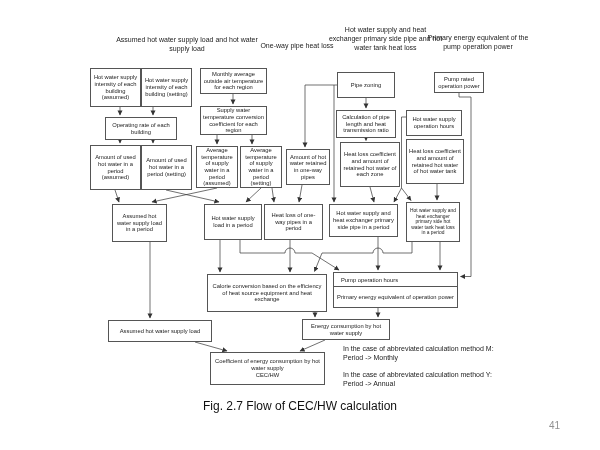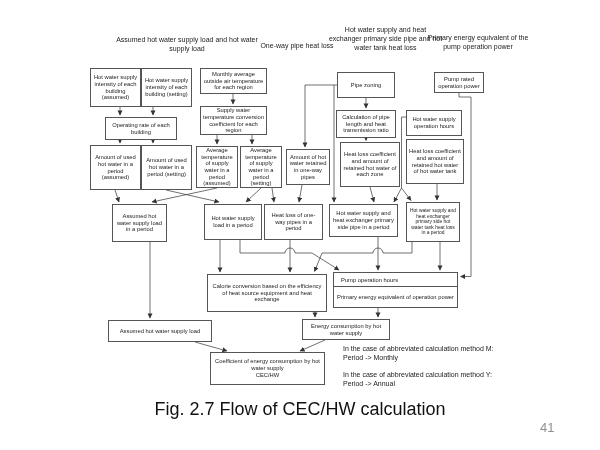--- a/index.html
+++ b/index.html
@@ -14,23 +14,23 @@
   .hdr { position:absolute; text-align:center; font-size:7px; line-height:1.25; color:#222; }
   .split { padding:0; display:block; }
   .split .cell-top { display:block; height:14px; line-height:14px; text-align:left;
                      padding-left:7px; border-bottom:1px solid #555; box-sizing:border-box; }
   .split .cell-bottom { display:flex; align-items:center; justify-content:center;
                         text-align:center; height:20px; line-height:1.16; }
   .notes { position:absolute; left:343px; top:344px; width:215px; font-size:7px;
            line-height:1.3; color:#222; }
   .notes .para { margin-bottom:8px; }
   .caption { position:absolute; left:0; top:399px; width:600px; text-align:center;
-             font-size:18px; color:#111; }
-  .pagenum { position:absolute; left:540px; top:420px; width:20px; text-align:left;
-             font-size:13px; color:#909090; }
+             font-size:12px; color:#111; }
+  .pagenum { position:absolute; left:540px; top:420px; width:20px; text-align:right;
+             font-size:10px; color:#909090; }
 </style>
 </head>
 <body>
 
 <div class="slide">
 
   <svg class="wires" viewBox="0 0 600 450">
     <defs>
       <marker id="ah" markerWidth="6" markerHeight="6" refX="4.6" refY="2.5" orient="auto" markerUnits="userSpaceOnUse">
         <path d="M0,0 L5,2.5 L0,5 z" fill="#333"></path>

